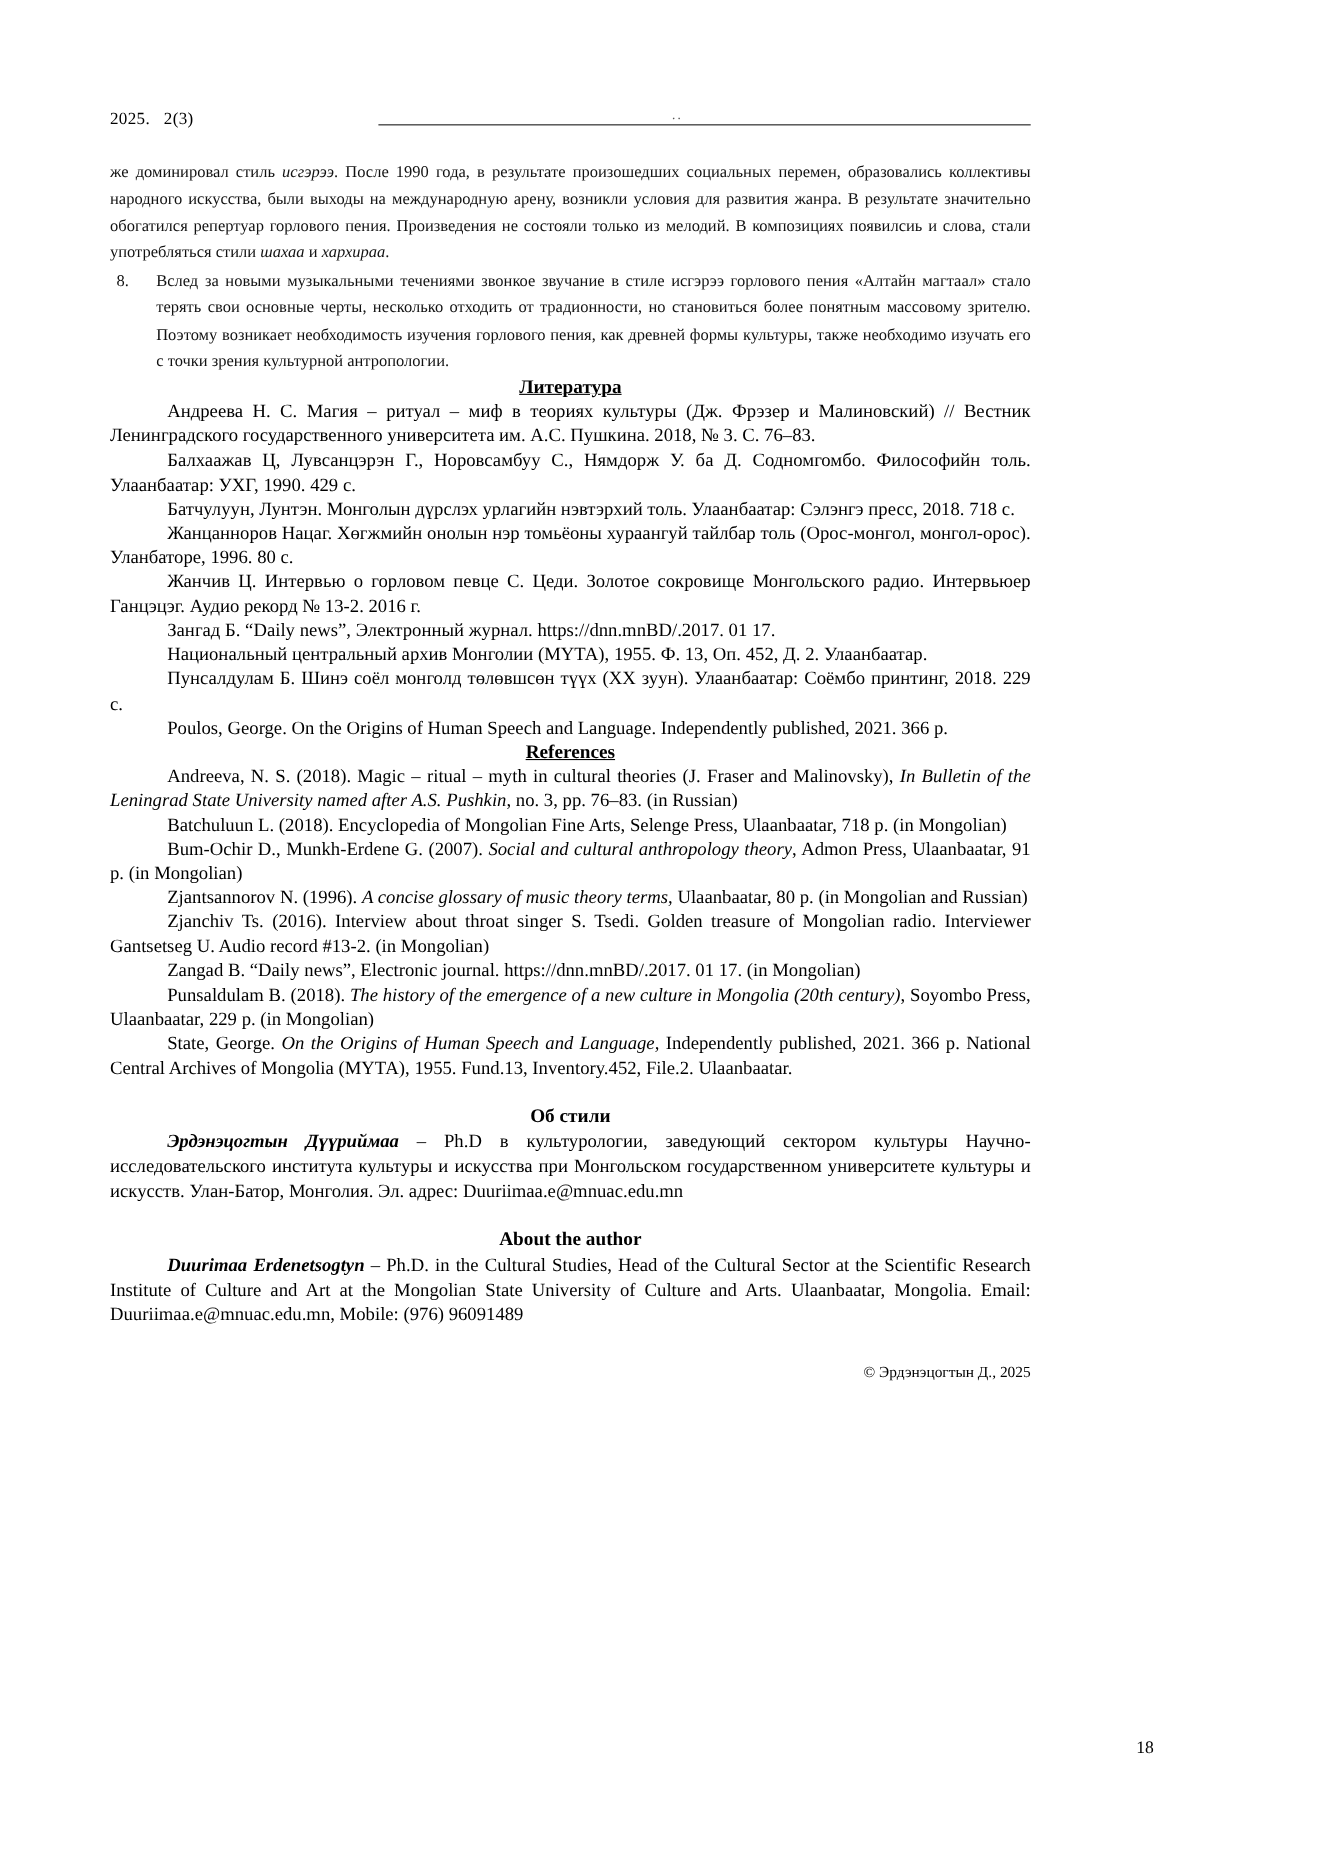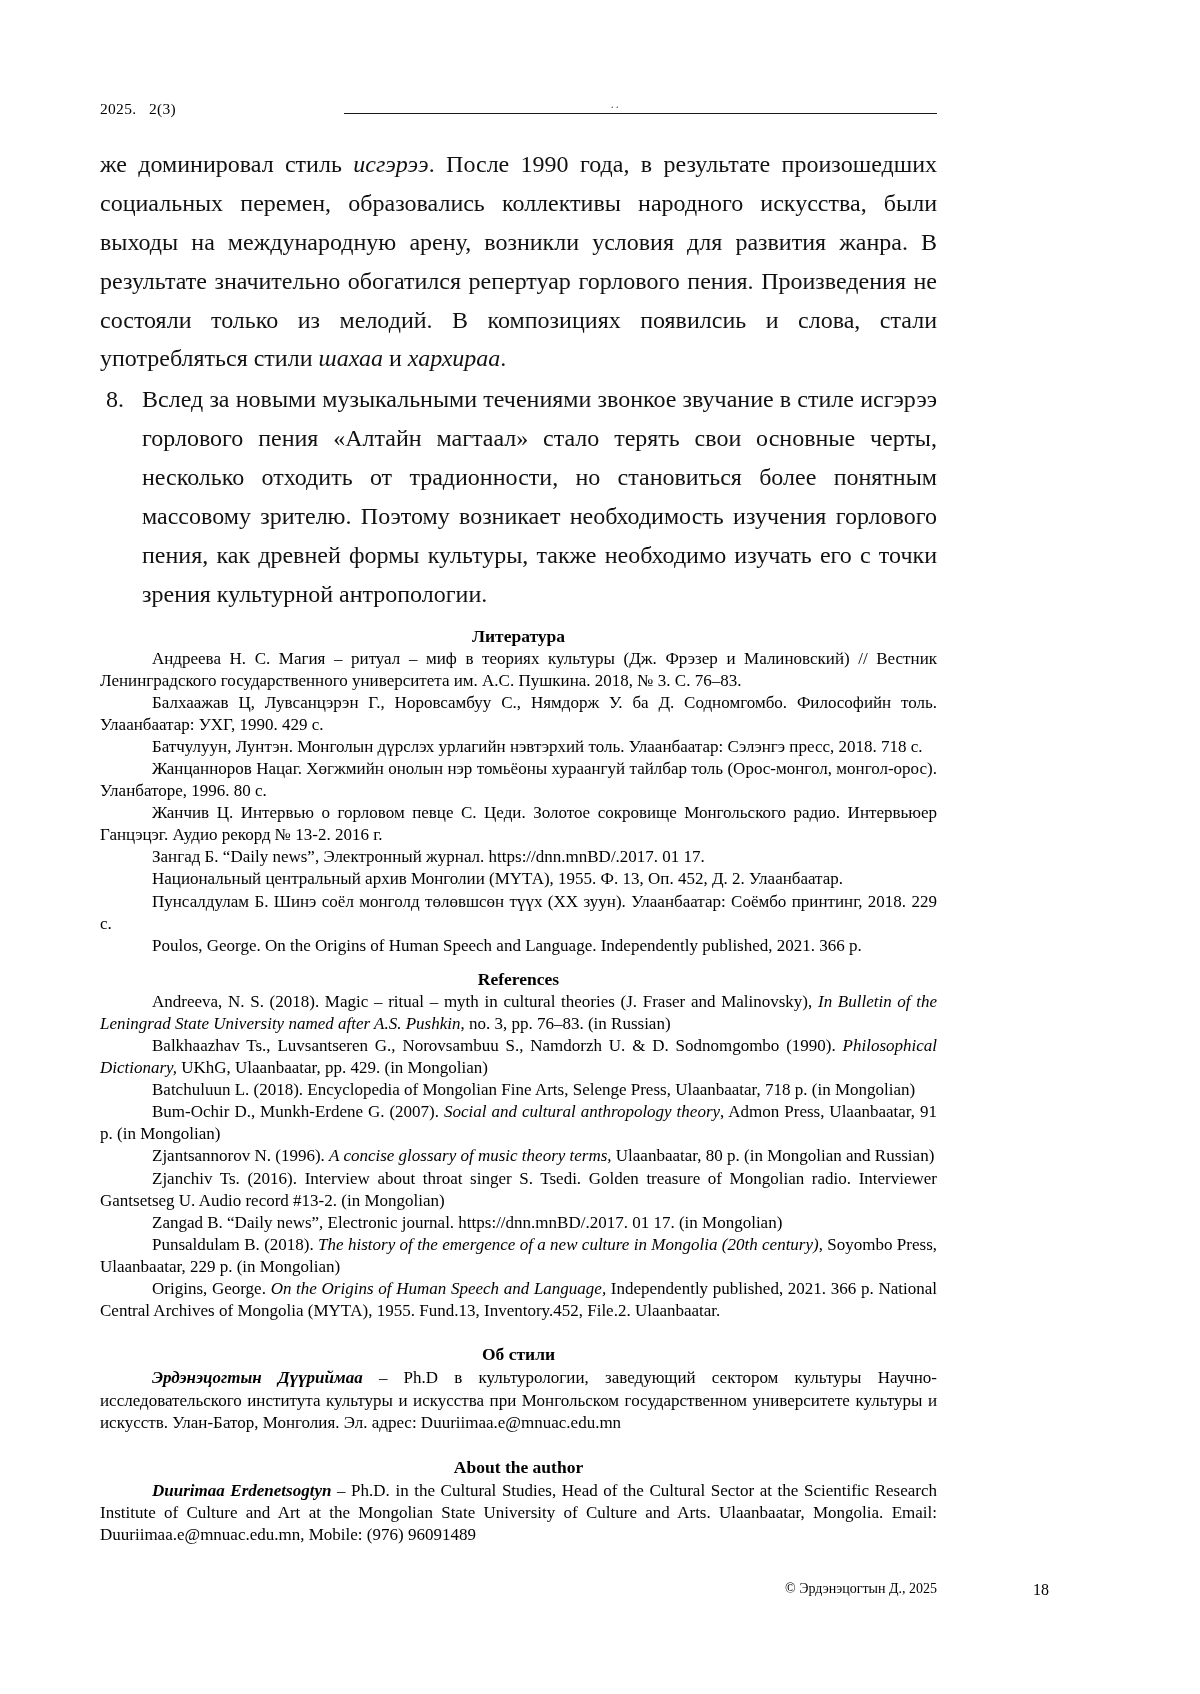--- a/index.html
+++ b/index.html
@@ -47,21 +47,21 @@
     position: absolute;
     left: 45%;
     bottom: 1px;
     font-size: 12px;
     color:#555;
     letter-spacing: 2px;
   }
   
   .bodytext {
     margin-top: 26px;
-    font-size: 24px;
+    font-size: 15px;
     line-height: 1.62;
     text-align: justify;
     color: #111;
   }
   .bodytext p {
     margin: 0;
     padding: 0;
   }
   .p-cont {
     text-indent: 0;
@@ -81,22 +81,22 @@
     flex: 1;
     text-align: justify;
   }
   i.it { font-style: italic; }
 
   
   .sec-title {
     text-align: center;
     font-weight: bold;
     font-size: 17.5px;
-    margin-top: 12px;
     margin-bottom: 1px;
+    text-decoration: underline;
   }
   .refs {
     font-size: 17px;
     line-height: 1.30;
     text-align: justify;
   }
   .refs p {
     margin: 0 0 0 0;
     text-indent: 52px;
     padding: 0;
@@ -160,28 +160,27 @@
     <p>Жанчив Ц. Интервью о горловом певце С. Цеди. Золотое сокровище Монгольского радио. Интервьюер Ганцэцэг. Аудио рекорд № 13-2. 2016 г.</p>
     <p>Зангад Б. “Daily news”, Электронный журнал. https://dnn.mnBD/.2017. 01 17.</p>
     <p>Национальный центральный архив Монголии (МҮТА), 1955. Ф. 13, Оп. 452, Д. 2. Улаанбаатар.</p>
     <p>Пунсалдулам Б. Шинэ соёл монголд төлөвшсөн түүх (ХХ зуун). Улаанбаатар: Соёмбо принтинг, 2018. 229 с.</p>
     <p>Poulos, George. On the Origins of Human Speech and Language.  Independently published, 2021. 366 p.</p>
   </div>
 
   <div class="sec-title">References</div>
   <div class="refs">
     <p><span>Andreeva, N. S.  (2018). Magic – ritual – myth in cultural theories (J. Fraser and Malinovsky), </span><i class="it">In Bulletin of the Leningrad State University named after A.S. Pushkin</i><span>, no. 3, pp. 76–83. (in Russian)</span></p>
-    <p><span>Balkhaazhav Ts., Luvsantseren G., Norovsambuu S., Namdorzh U. &amp; D. Sodnomgombo (1990). </span><i class="it">Philosophical Dictionary,</i><span>  UKhG, Ulaanbaatar, pp. 429. (in Mongolian)</span></p>
     <p><span>Batchuluun L. (2018).  Encyclopedia of Mongolian Fine Arts,  Selenge Press,  Ulaanbaatar,  718 p.  (in Mongolian)</span><i class="it"></i><span></span></p>
     <p><span>Bum-Ochir D., Munkh-Erdene G. (2007). </span><i class="it">Social and cultural anthropology theory</i><span>, Admon Press, Ulaanbaatar, 91 p. (in Mongolian)</span></p>
     <p><span>Zjantsannorov N. (1996). </span><i class="it">A concise glossary of music theory terms,</i><span> Ulaanbaatar, 80 p. (in Mongolian and Russian)</span></p>
     <p><span>Zjanchiv Ts. (2016). Interview about throat singer S. Tsedi. Golden treasure of Mongolian radio. Interviewer Gantsetseg U. Audio record #13-2. (in Mongolian)</span><i class="it"></i><span></span></p>
     <p><span>Zangad B. “Daily news”, Electronic journal. https://dnn.mnBD/.2017. 01 17. (in Mongolian)</span><i class="it"></i><span></span></p>
     <p><span>Punsaldulam B. (2018). </span><i class="it">The history of the emergence of a new culture in Mongolia (20th century)</i><span>, Soyombo Press, Ulaanbaatar, 229 p. (in Mongolian)</span></p>
-    <p><span>Origins, George. </span><i class="it">On the Origins of Human Speech and Language,</i><span> Independently published, 2021. 366 p. National Central Archives of Mongolia (МҮТА), 1955. Fund.13, Inventory.452, File.2. Ulaanbaatar.</span></p>
+    <p><span>State, George. </span><i class="it">On the Origins of Human Speech and Language,</i><span> Independently published, 2021. 366 p. National Central Archives of Mongolia (МҮТА), 1955. Fund.13, Inventory.452, File.2. Ulaanbaatar.</span></p>
   </div>
 
   <div class="about-title">Об стили</div>
   <div class="about cyr">
     <p><b class="nm">Эрдэнэцогтын Дүүриймаа</b><span> – Ph.D в культурологии, заведующий сектором культуры Научно-исследовательского института культуры и искусства при Монгольском государственном университете культуры и искусств. Улан-Батор, Монголия. Эл. адрес: Duuriimaa.e@mnuac.edu.mn</span></p>
   </div>
 
   <div class="about-title">About the author</div>
   <div class="about">
     <p><b class="nm">Duurimaa Erdenetsogtyn</b><span> – Ph.D. in the Cultural Studies, Head of the Cultural Sector at the Scientific Research Institute of Culture and Art at the Mongolian State University of Culture and Arts. Ulaanbaatar, Mongolia. Email: Duuriimaa.e@mnuac.edu.mn, Mobile: (976) 96091489</span></p>

